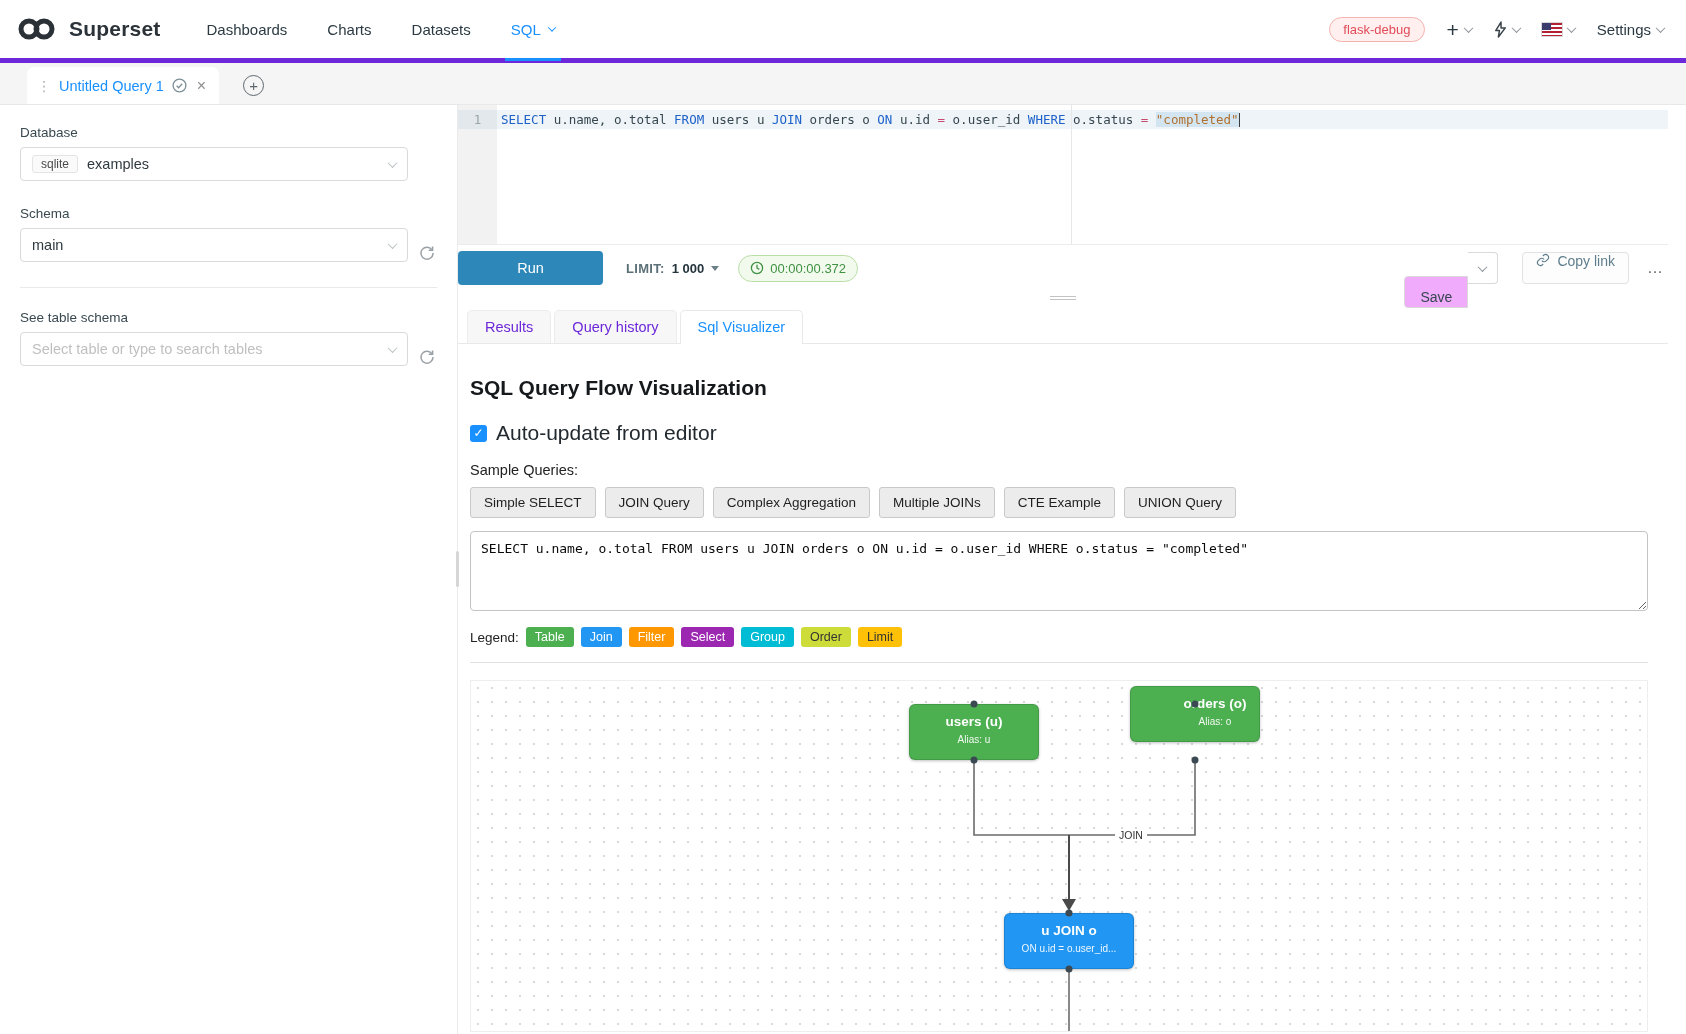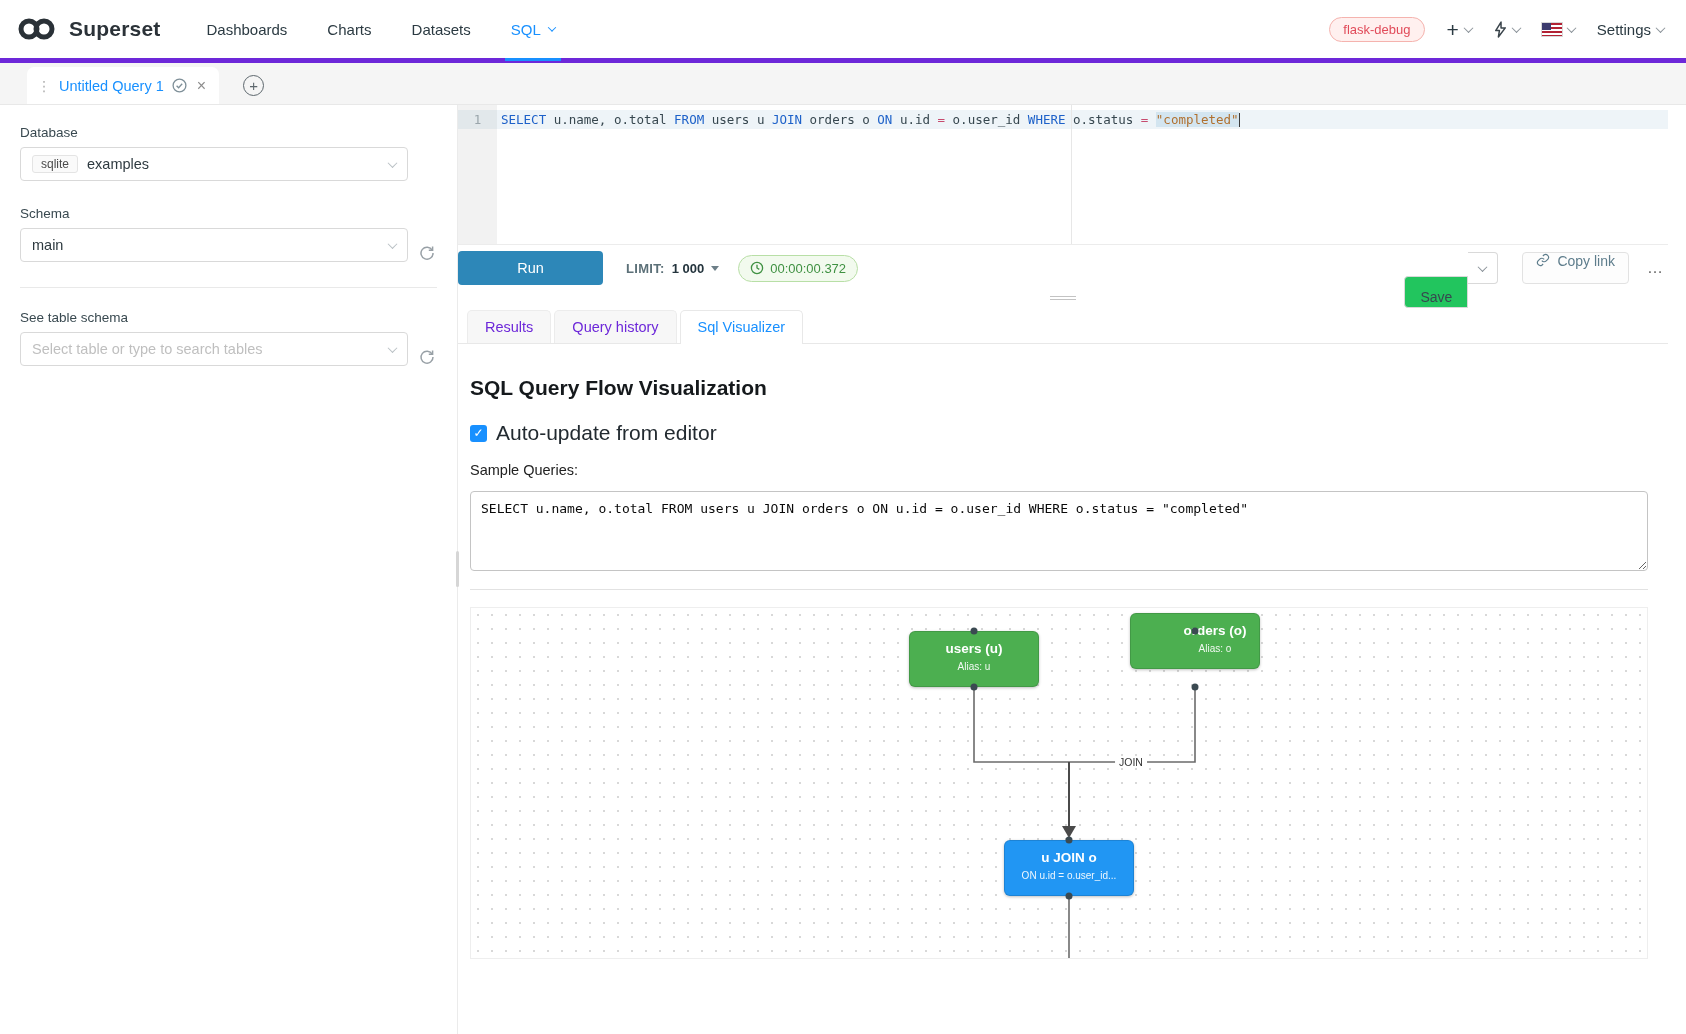--- a/index.html
+++ b/index.html
@@ -64,21 +64,21 @@
 
   
   .toolbar { height:46px; display:flex; align-items:center; margin-right:18px; }
   .run-btn { width:145px; height:34px; background:#2d87b8; color:#fff; font-size:14.5px; border:none; border-radius:4px; cursor:pointer; font-family:inherit; }
   .limit { display:flex; align-items:center; gap:7px; margin-left:23px; font-size:13px; cursor:pointer; }
   .limit-label { color:#5c7078; letter-spacing:.3px; font-weight:bold; }
   .limit-value { color:#24343d; font-weight:bold; }
   .tri-down { width:0; height:0; border-left:4.5px solid transparent; border-right:4.5px solid transparent; border-top:5.5px solid #6d7f88; }
   .timer { display:flex; align-items:center; gap:6px; margin-left:19px; height:27px; padding:0 11px; background:#f2faee; border:1px solid #b8dfa6; border-radius:14px; color:#3f9142; font-size:13px; }
   .right-ctls { margin-left:auto; display:flex; align-items:center; }
-  .save-btn { height:32px; padding:12px 15px; background:#22c55e; border:1px solid #d9d9d9; border-radius:4px 0 0 4px; font-size:14px; color:#37474f; cursor:pointer; font-family:inherit;margin-top:47px; }
+  .save-btn { height:32px; padding:12px 15px; background:#f0abfc; border:1px solid #d9d9d9; border-radius:4px 0 0 4px; font-size:14px; color:#37474f; cursor:pointer; font-family:inherit;margin-top:47px; }
   .save-caret { height:32px; width:30px; background:#fff; border:1px solid #d9d9d9; border-left:none; border-radius:0 4px 4px 0; display:flex; align-items:center; justify-content:center; cursor:pointer; }
   .copylink-btn { height:32px; margin-left:24px; padding:0 13px; display:flex; gap:7px; background:#fdfdfd; border:1px solid #e2e2e2; border-radius:4px; font-size:14px; color:#5e7d8c; cursor:pointer; font-family:inherit; }
   .more-btn { margin-left:14px; color:#666; font-size:16px; letter-spacing:1px; padding:0 4px; cursor:pointer; }
 
   
   .splitter { height:16px; position:relative; margin-right:18px; cursor:row-resize; }
   .split-handle { position:absolute; left:50%; top:5px; transform:translateX(-50%); width:26px; height:1px; background:#c3c3c3; box-shadow:0 3px 0 #c3c3c3; }
   .rtabs { display:flex; align-items:flex-end; gap:3px; padding-left:9px; border-bottom:1px solid #e8e8e8; margin-right:18px; height:37px; }
   .rtab { padding:8px 17px; font-size:14.5px; color:#6d28d9; background:#f7f7f7; border:1px solid #ececec; border-bottom:none; border-radius:5px 5px 0 0; cursor:pointer; }
   .rtab.active { background:#fff; color:#1890ff; margin-bottom:-1px; padding-bottom:9px; border-color:#e8e8e8; }
@@ -277,23 +277,41 @@
       <div class="viz-title">SQL Query Flow Visualization</div>
 
       <div class="auto-row">
         <div class="checkbox">
           <span>✓</span>
         </div>
         <span class="auto-label">Auto-update from editor</span>
       </div>
 
       <div class="sample-label">Sample Queries:</div>
+      <div class="sample-row">
+        <button class="sample-btn">Simple SELECT</button>
+        <button class="sample-btn">JOIN Query</button>
+        <button class="sample-btn">Complex Aggregation</button>
+        <button class="sample-btn">Multiple JOINs</button>
+        <button class="sample-btn">CTE Example</button>
+        <button class="sample-btn">UNION Query</button>
+      </div>
 
       <textarea class="sql-textarea" spellcheck="false" style="">SELECT u.name, o.total FROM users u JOIN orders o ON u.id = o.user_id WHERE o.status = "completed"</textarea>
 
+      <div class="legend-row">
+        <span>Legend:</span>
+        <span class="badge" style="background-color: rgb(76, 175, 80); color: rgb(255, 255, 255);">Table</span>
+        <span class="badge" style="background-color: rgb(33, 150, 243); color: rgb(255, 255, 255);">Join</span>
+        <span class="badge" style="background-color: rgb(255, 152, 0); color: rgb(255, 255, 255);">Filter</span>
+        <span class="badge" style="background-color: rgb(156, 39, 176); color: rgb(255, 255, 255);">Select</span>
+        <span class="badge" style="background-color: rgb(0, 188, 212); color: rgb(255, 255, 255);">Group</span>
+        <span class="badge" style="background-color: rgb(205, 220, 57); color: rgb(51, 51, 51);">Order</span>
+        <span class="badge" style="background-color: rgb(255, 193, 7); color: rgb(51, 51, 51);">Limit</span>
+      </div>
 
       <hr>
 
       
       <div class="canvas">
         <svg class="edges" width="1219" height="352" viewBox="0 0 1219 352">
           <path d="M503 79 V154 H598" fill="none" stroke="#6b6b6b" stroke-width="1.6"></path>
           <path d="M724 79 V154 H598" fill="none" stroke="#6b6b6b" stroke-width="1.6"></path>
           <path d="M598 154 V219" fill="none" stroke="#4a4a4a" stroke-width="2"></path>
           <polygon points="591,218 605,218 598,230" fill="#4a4a4a"></polygon>

